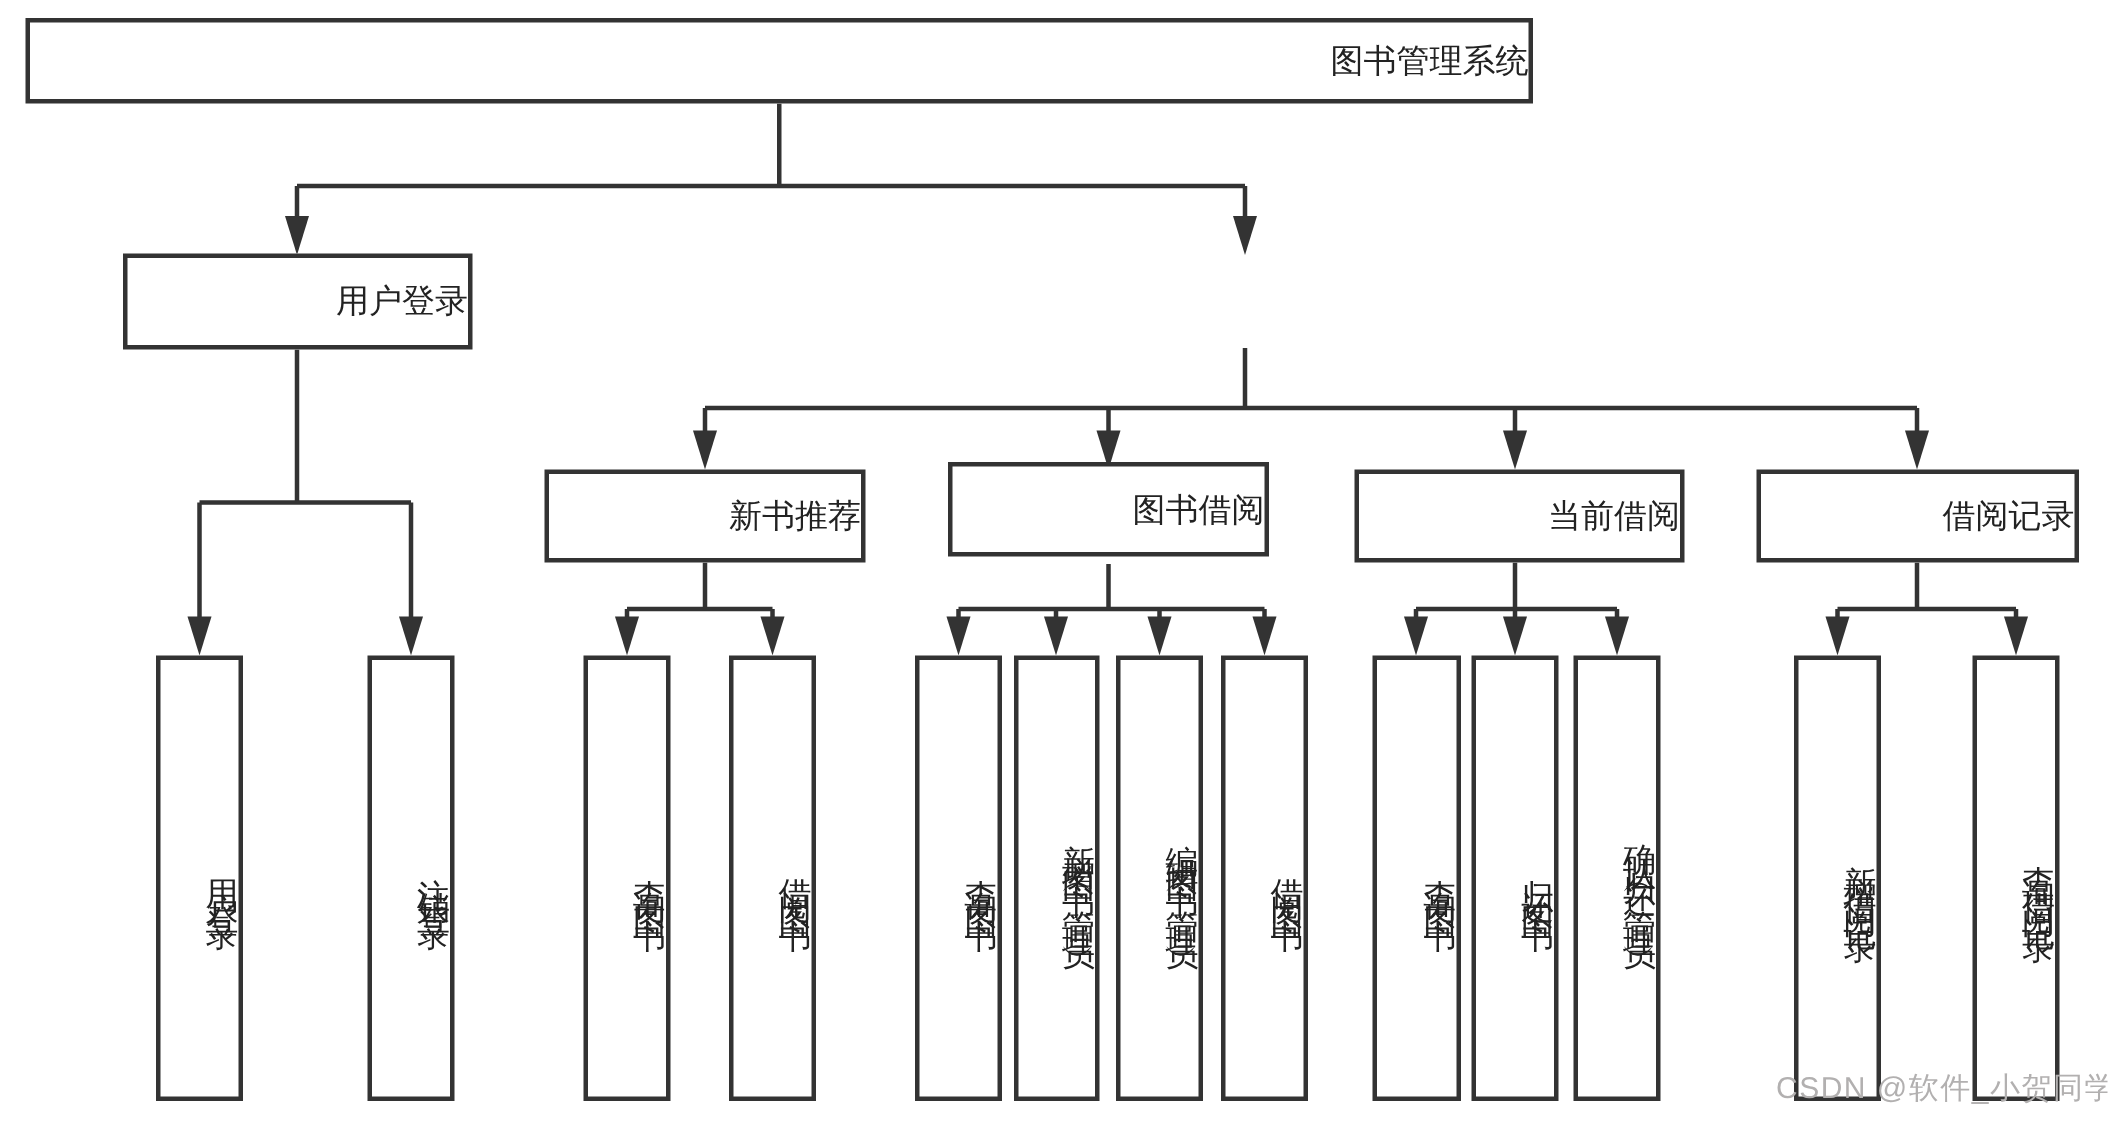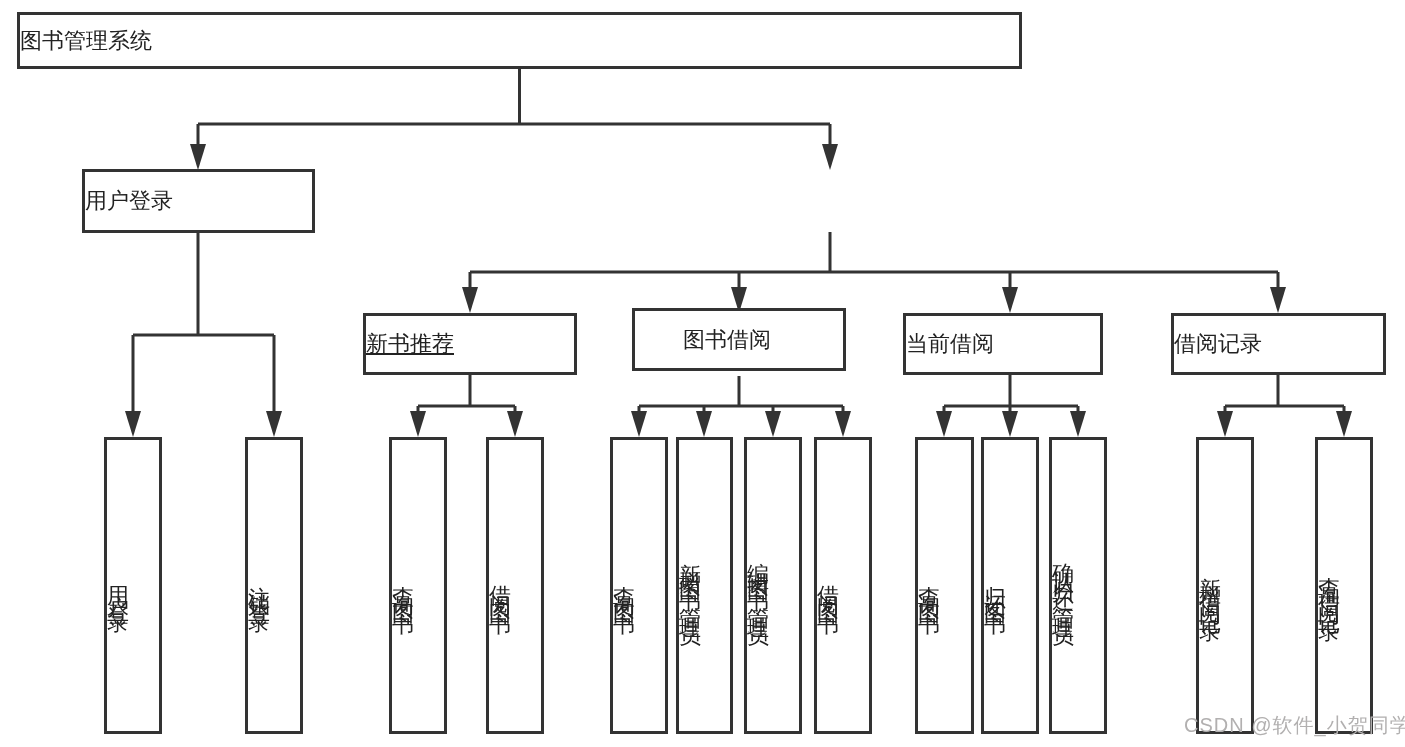--- a/index.html
+++ b/index.html
@@ -19,21 +19,21 @@
     width: 1405px; height: 747px;
     z-index: 1;
   }
   .node {
     position: absolute;
     box-sizing: border-box;
     border: 3px solid #333333;
     background: #ffffff;
     display: flex;
     align-items: center;
-    justify-content: flex-start;
+    justify-content: flex-end;
     color: #222222;
     font-size: 22px;
     z-index: 2;
   }
   .node .lbl { white-space: nowrap; }
   .vnode .lbl {
     writing-mode: vertical-rl;
     text-orientation: mixed;
     letter-spacing: 9px;
     line-height: 1;
@@ -88,27 +88,27 @@
   </svg>
 
   <div class="node" style="left:17px; top:12px; width:1005px; height:57px;">
     <span class="lbl">图书管理系统</span>
   </div>
 
   <div class="node" style="left:82px; top:169px; width:233px; height:64px;">
     <span class="lbl">用户登录</span>
   </div>
 
-  <div class="node" style="left:363px; top:313px; width:214px; height:62px;text-decoration:underline;">
+  <div class="node" style="left:363px; top:313px; width:214px; height:62px;">
     <span class="lbl">新书推荐</span>
   </div>
   <div class="node" style="left:632px; top:308px; width:214px; height:63px;padding-left:48px;">
     <span class="lbl">图书借阅</span>
   </div>
-  <div class="node" style="left:903px; top:313px; width:200px; height:62px;">
+  <div class="node" style="left:903px; top:313px; width:220px; height:62px;">
     <span class="lbl">当前借阅</span>
   </div>
   <div class="node" style="left:1171px; top:313px; width:215px; height:62px;">
     <span class="lbl">借阅记录</span>
   </div>
 
   <div class="node vnode" style="left:104px; top:437px; width:58px; height:297px;">
     <span class="lbl">用户登录</span>
   </div>
   <div class="node vnode" style="left:245px; top:437px; width:58px; height:297px;">

